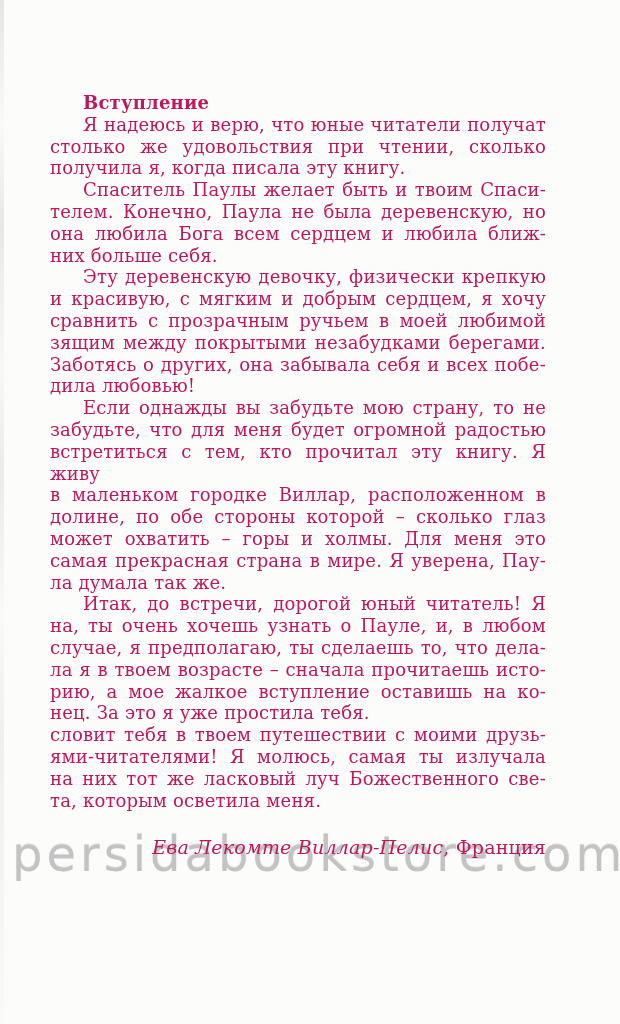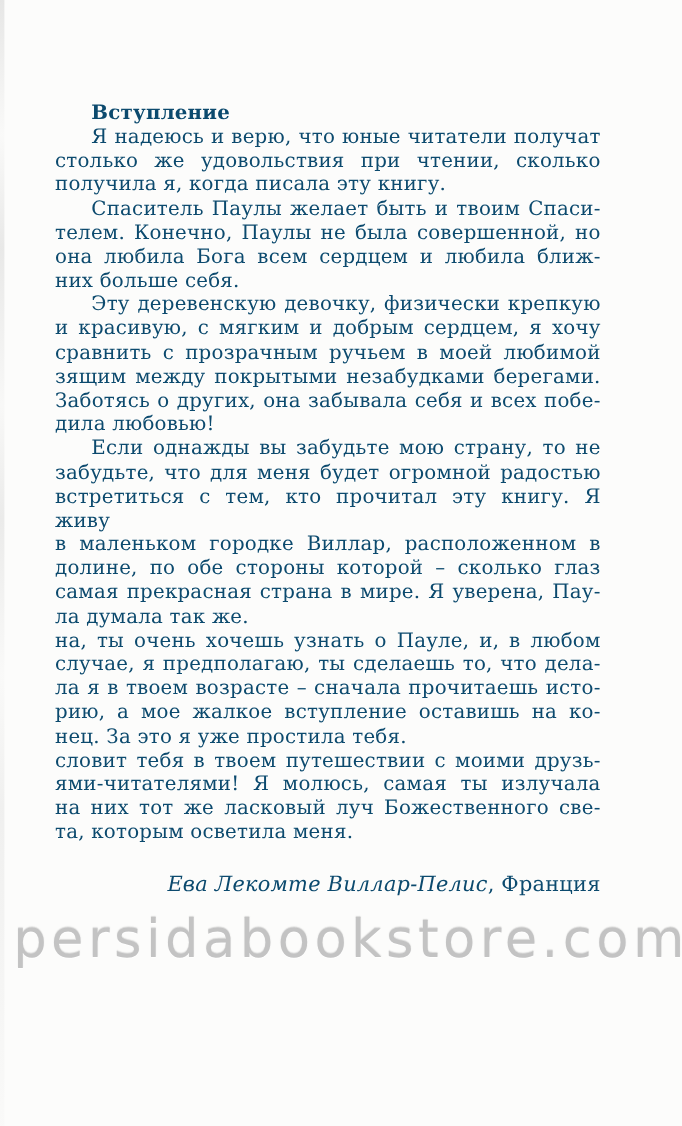--- a/index.html
+++ b/index.html
@@ -51,21 +51,21 @@
     filter: blur(0.6px);
     text-shadow: 0 1px 1px rgba(255,255,255,0.9), 0 -1px 1px rgba(150,150,150,0.35);
   }
 
   .content {
     position: absolute;
     z-index: 2;
     left: 50px;
     top: 92px;
     width: 496px;
-    color: #0c4a6e;
+    color: #be185d;
     font-size: 18px;
     line-height: 21.8px;
     letter-spacing: 0.2px;
   }
 
   .chapter-title {
     margin: 0;
     font-size: 18px;
     font-weight: bold;
     text-indent: 33px;
@@ -105,42 +105,44 @@
     <h2 class="chapter-title">Вступление</h2>
 
     <div>
         <div class="para">
           <div class="line first">Я надеюсь и верю, что юные читатели получат</div>
           <div class="line">столько же удовольствия при чтении, сколько</div>
           <div class="line last">получила я, когда писала эту книгу.</div>
         </div>
         <div class="para">
           <div class="line first">Спаситель Паулы желает быть и твоим Спаси-</div>
-          <div class="line">телем. Конечно, Паулы не была совершенной, но</div>
+          <div class="line">телем. Конечно, Паула не была деревенскую, но</div>
           <div class="line">она любила Бога всем сердцем и любила ближ-</div>
           <div class="line last">них больше себя.</div>
         </div>
         <div class="para">
           <div class="line first">Эту деревенскую девочку, физически крепкую</div>
           <div class="line">и красивую, с мягким и добрым сердцем, я хочу</div>
           <div class="line">сравнить с прозрачным ручьем в моей любимой</div>
           <div class="line">зящим между покрытыми незабудками берегами.</div>
           <div class="line">Заботясь о других, она забывала себя и всех побе-</div>
           <div class="line last">дила любовью!</div>
         </div>
         <div class="para">
           <div class="line first">Если однажды вы забудьте мою страну, то не</div>
           <div class="line">забудьте, что для меня будет огромной радостью</div>
           <div class="line">встретиться с тем, кто прочитал эту книгу. Я живу</div>
           <div class="line">в маленьком городке Виллар, расположенном в</div>
           <div class="line">долине, по обе стороны которой – сколько глаз</div>
+          <div class="line">может охватить – горы и холмы. Для меня это</div>
           <div class="line">самая прекрасная страна в мире. Я уверена, Пау-</div>
           <div class="line last">ла думала так же.</div>
         </div>
         <div class="para">
+          <div class="line first">Итак, до встречи, дорогой юный читатель! Я</div>
           <div class="line">на, ты очень хочешь узнать о Пауле, и, в любом</div>
           <div class="line">случае, я предполагаю, ты сделаешь то, что дела-</div>
           <div class="line">ла я в твоем возрасте – сначала прочитаешь исто-</div>
           <div class="line">рию, а мое жалкое вступление оставишь на ко-</div>
           <div class="line last">нец. За это я уже простила тебя.</div>
         </div>
         <div class="para">
           <div class="line">словит тебя в твоем путешествии с моими друзь-</div>
           <div class="line">ями-читателями! Я молюсь, самая ты излучала</div>
           <div class="line">на них тот же ласковый луч Божественного све-</div>

